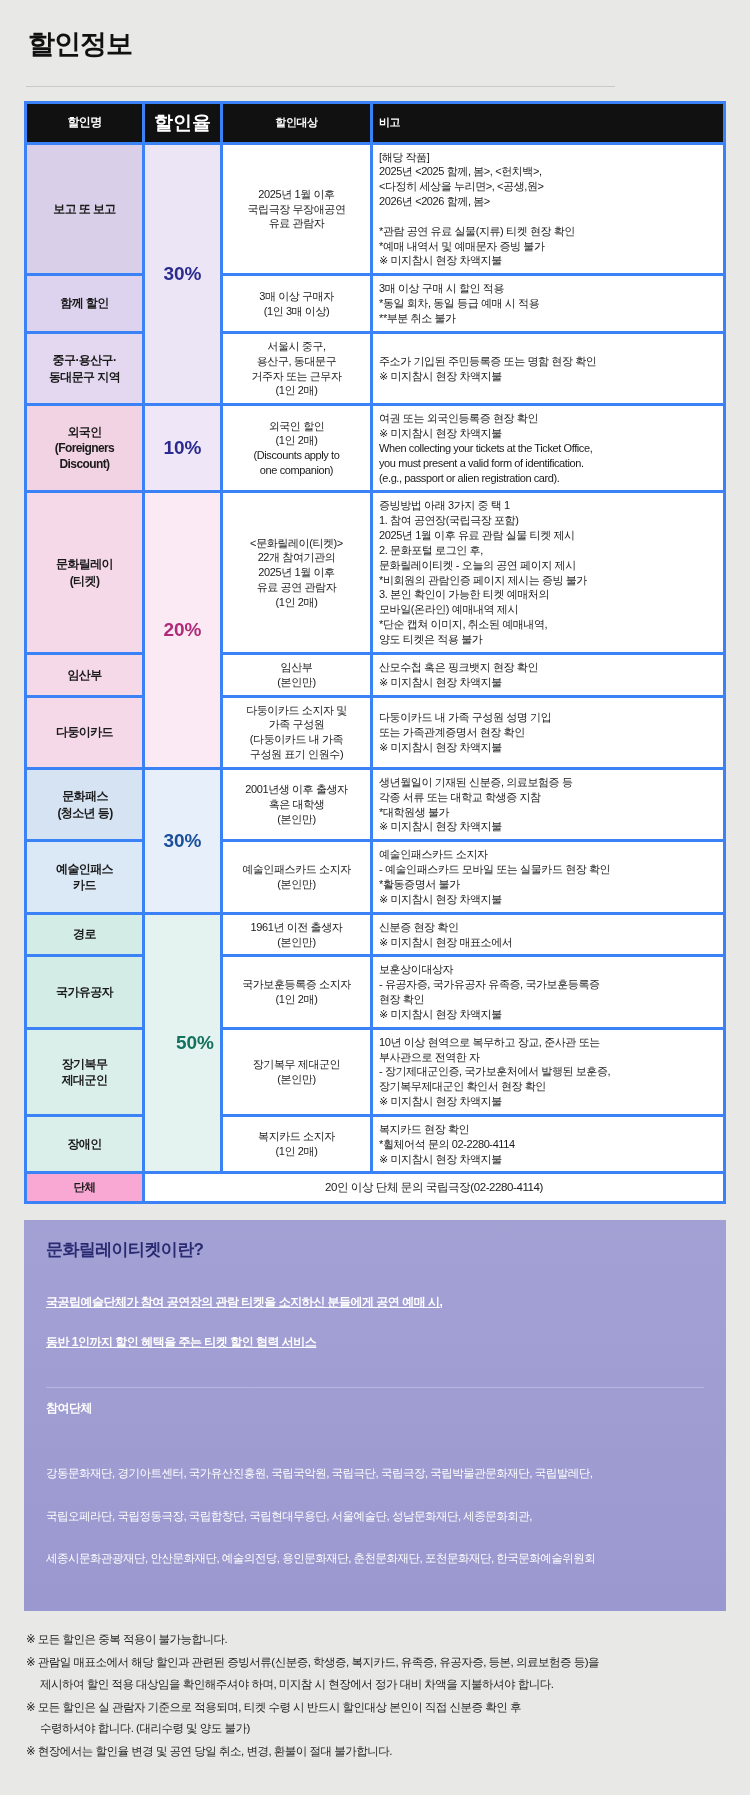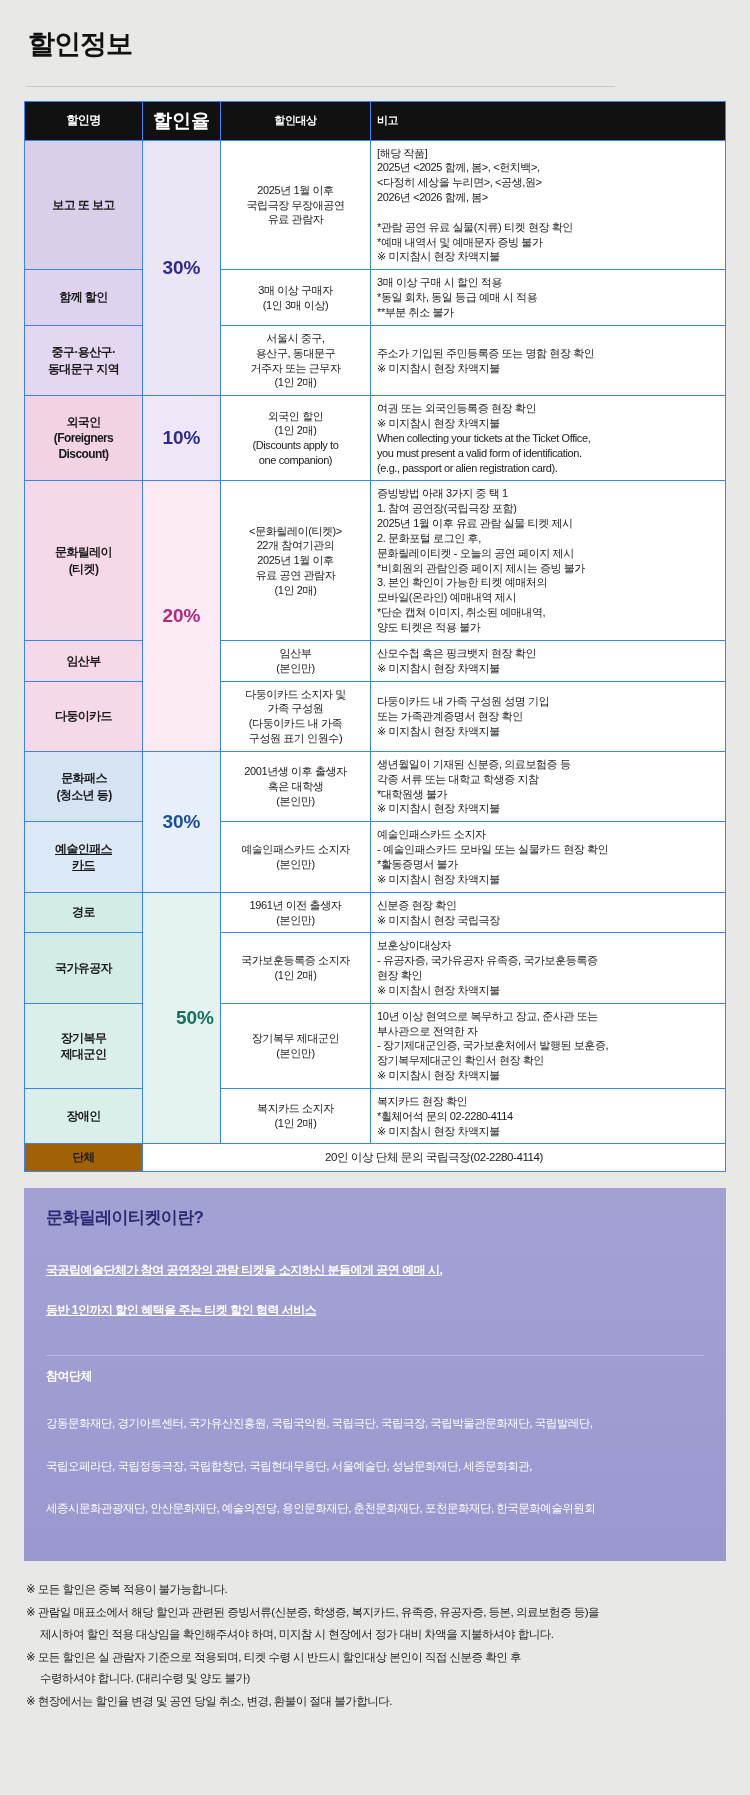--- a/index.html
+++ b/index.html
@@ -27,21 +27,21 @@
   .table-wrap { padding: 14px 24px 0 24px; }
   table.disc {
     width: 702px;
     border-collapse: collapse;
     background: #ffffff;
     table-layout: fixed;
     font-size: 11px;
     line-height: 1.45;
   }
   table.disc th, table.disc td {
-    border: 1px solid #3b82f6;
+    border: 3px solid #3b82f6;
     vertical-align: middle;
     padding: 5px 6px;
   }
   thead th {
     background: #111111;
     color: #ffffff;
     font-size: 12.5px;
     font-weight: bold;
     height: 28px;
     padding: 4px;
@@ -58,21 +58,21 @@
   
   .t-purple   { background:#d9cfe8; }
   .t-violet   { background:#ded3ee; }
   .t-lilac    { background:#e4d8f0; }
   .t-pink     { background:#f2d3e4; }
   .t-pink2    { background:#f5d9e8; }
   .t-blue     { background:#d5e3f3; }
   .t-blue2    { background:#dbe8f6; }
   .t-mint     { background:#d4ece6; }
   .t-mint2    { background:#daeeea; }
-  .t-grey     { background:#a16207;font-family:Liberation Serif, serif; }
+  .t-grey     { background:#f9a8d4;font-family:Liberation Serif, serif; }
 
   
   .r-purple { background:#ece5f6; color:#2b2b8f; }
   .r-violet { background:#efe7f8; color:#2b2b8f; }
   .r-pink   { background:#fbe9f3; color:#b02a7a; }
   .r-blue   { background:#e6effa; color:#1b4f9c; }
   .r-mint   { background:#e4f3ef; color:#13715f;text-align:right; }
 
   .cell-white { background:#ffffff; }
   .center { text-align:center; }
@@ -97,21 +97,21 @@
   }
   .infobox .lead {
     font-size: 12px;
     font-weight: bold;
     line-height: 1.7;
     letter-spacing:-0.5px;
     color:#ffffff;
     text-decoration:underline;
   }
   .infobox hr { border:0; border-top:1px solid #b8b6e0; margin:14px 0 12px 0; }
-  .infobox .sub-h { font-size:12px; font-weight:bold; margin-bottom:7px; letter-spacing:-0.5px; }
+  .infobox .sub-h { font-size:12px; font-weight:bold; margin-bottom:25px; letter-spacing:-0.5px; }
   .infobox .orgs { font-size:11.5px; line-height:1.85; letter-spacing:-0.5px; }
 
   
   .notes { margin: 18px 26px 0 26px; font-size: 11.5px; line-height: 1.85; letter-spacing:-0.5px; color:#222; }
   .notes .n { margin-bottom: 2px; }
   .notes .n .ind { display:block; padding-left: 14px; }
 </style>
 </head>
 <body>
 
@@ -233,37 +233,37 @@
           <td class="c-target cell-white nm" style="white-space: pre-line;">2001년생 이후 출생자
 혹은 대학생
 (본인만)</td>
           <td class="c-note cell-white nm" style="white-space: pre-line;">생년월일이 기재된 신분증, 의료보험증 등
 각종 서류 또는 대학교 학생증 지참
 *대학원생 불가
 ※ 미지참시 현장 차액지불</td>
         </tr>
 
         <tr>
-          <td class="c-name t-blue2 nm" style="white-space: pre-line; text-decoration: underline;">예술인패스
+          <td class="c-name t-blue2 nm" style="white-space: pre-line;">예술인패스
 카드</td>
           <td class="c-target cell-white nm" style="white-space: pre-line;">예술인패스카드 소지자
 (본인만)</td>
           <td class="c-note cell-white nm" style="white-space: pre-line;">예술인패스카드 소지자
 - 예술인패스카드 모바일 또는 실물카드 현장 확인
 *활동증명서 불가
 ※ 미지참시 현장 차액지불</td>
         </tr>
 
         <tr>
           <td class="c-name t-mint nm" style="white-space: pre-line;">경로</td>
           <td class="c-rate r-mint nm" rowspan="4" style="white-space: pre-line;">50%</td>
           <td class="c-target cell-white nm" style="white-space: pre-line;">1961년 이전 출생자
 (본인만)</td>
           <td class="c-note cell-white nm" style="white-space: pre-line;">신분증 현장 확인
-※ 미지참시 현장 국립극장</td>
+※ 미지참시 현장 매표소에서</td>
         </tr>
 
         <tr>
           <td class="c-name t-mint nm" style="white-space: pre-line;">국가유공자</td>
           <td class="c-target cell-white nm" style="white-space: pre-line;">국가보훈등록증 소지자
 (1인 2매)</td>
           <td class="c-note cell-white nm" style="white-space: pre-line;">보훈상이대상자
 - 유공자증, 국가유공자 유족증, 국가보훈등록증
    현장 확인
 ※ 미지참시 현장 차액지불</td>

